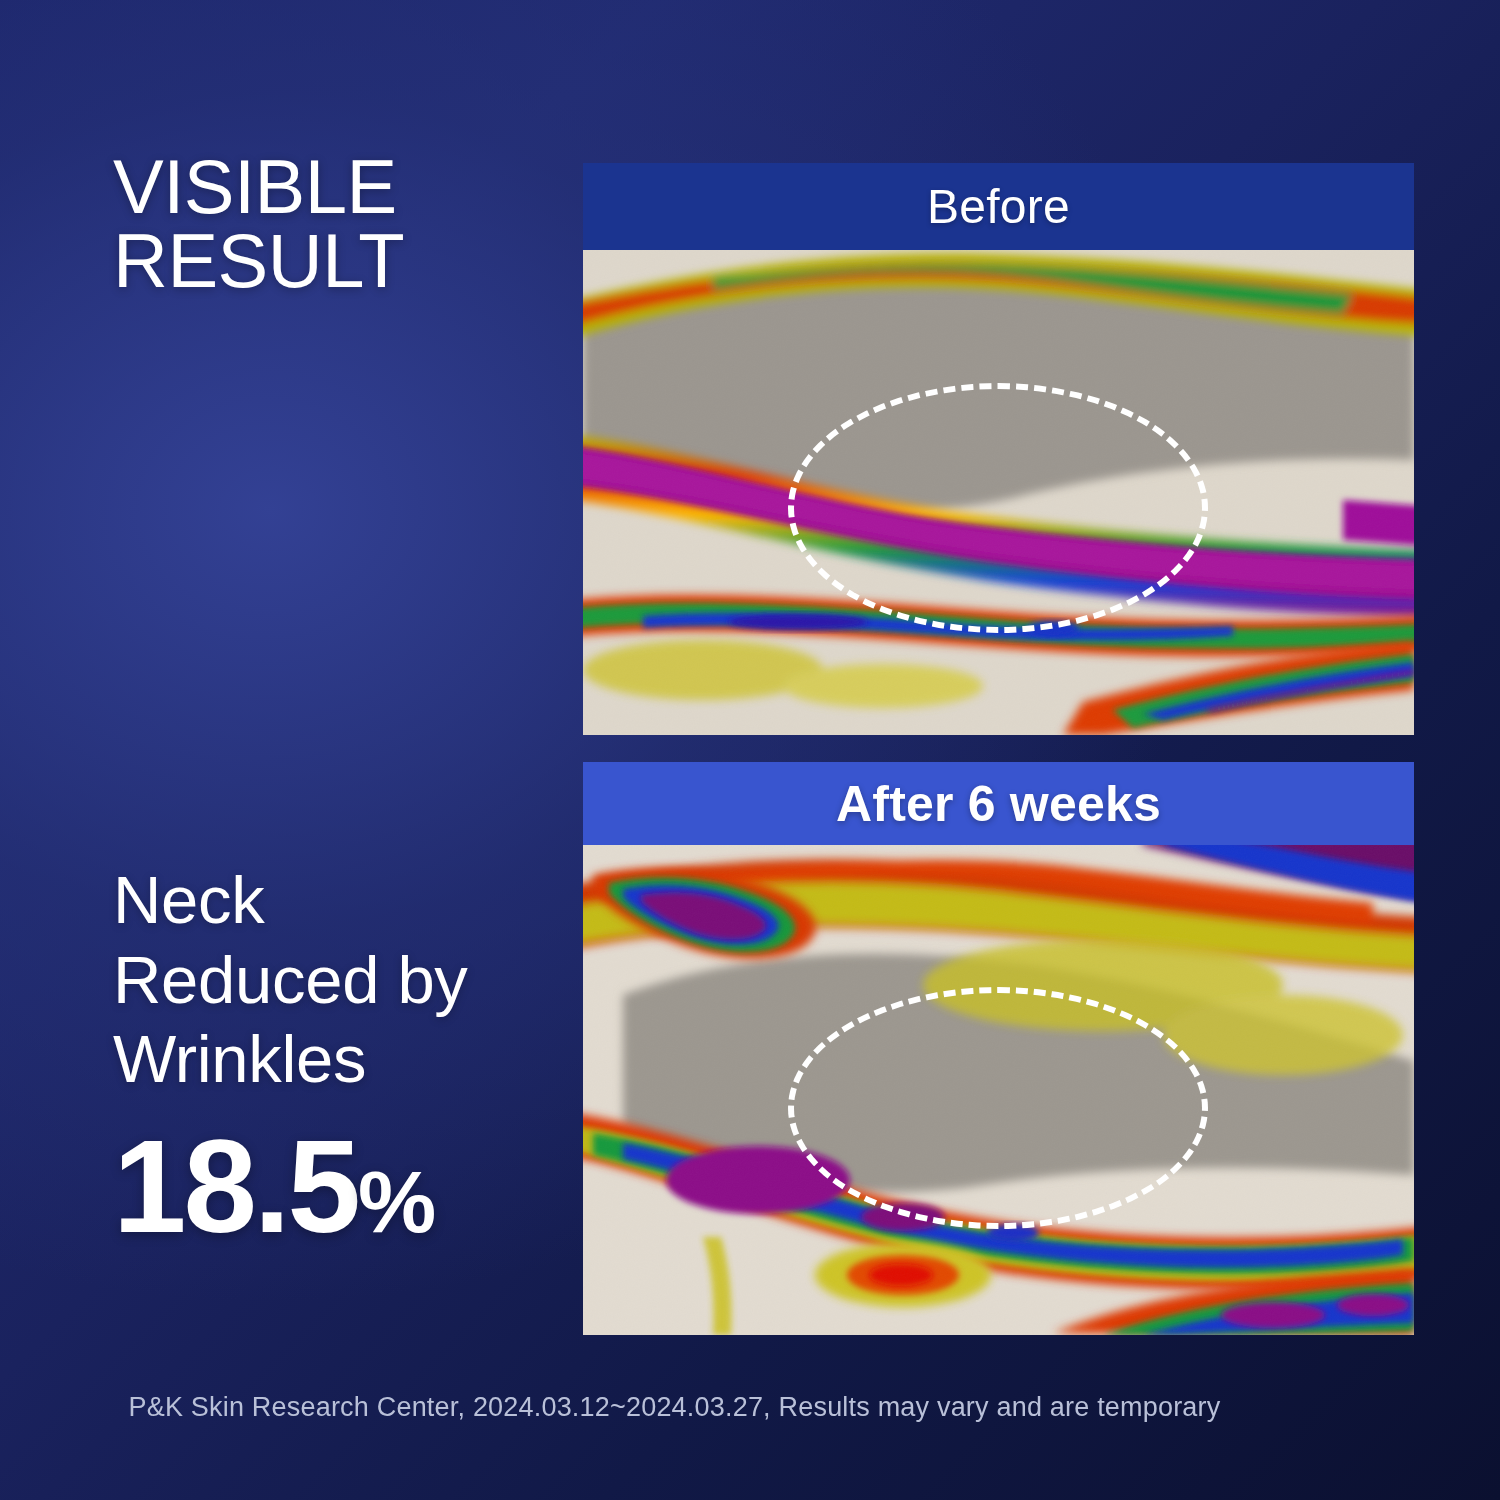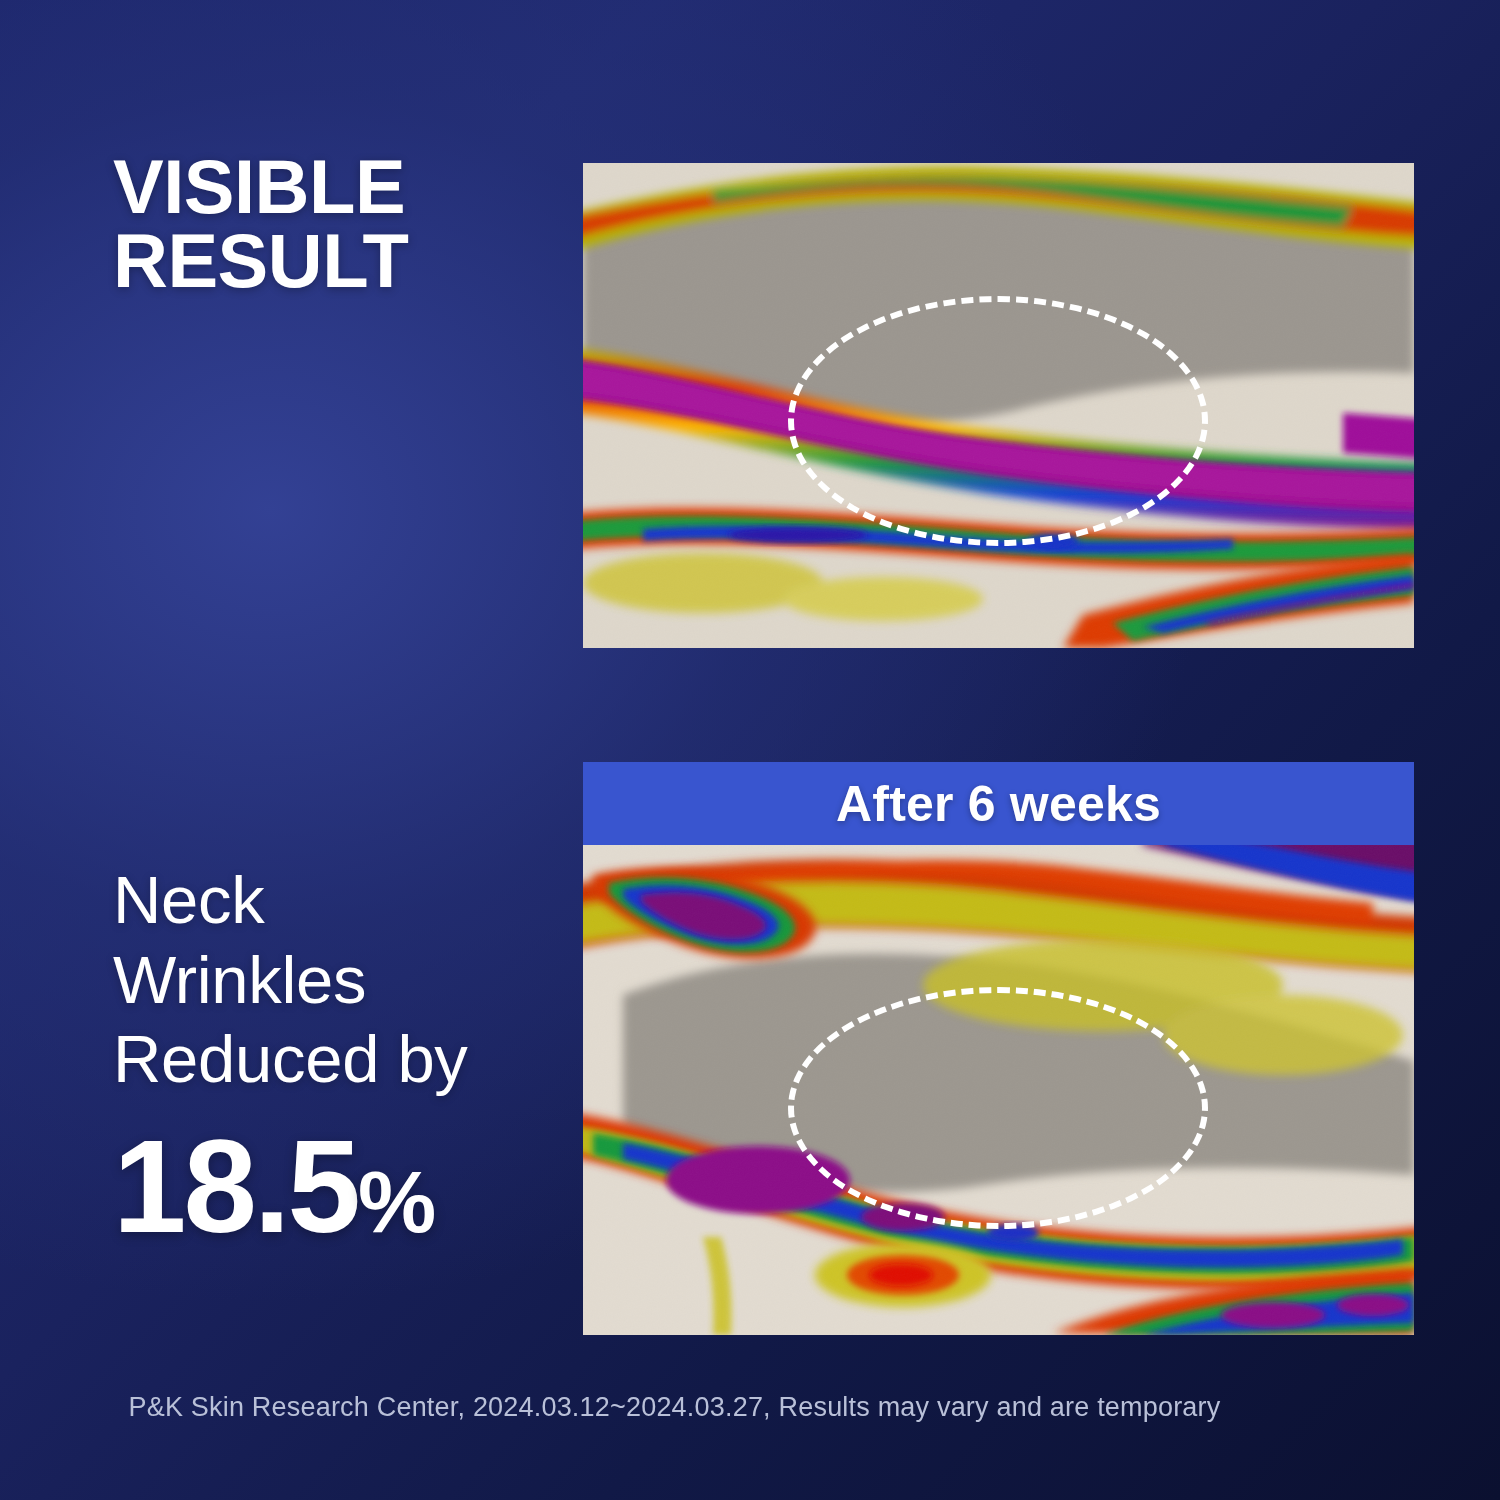--- a/index.html
+++ b/index.html
@@ -21,21 +21,21 @@
 
   
   #left-col {
     position:absolute;
     left:113px; top:150px;
     width:440px; height:1180px;
   }
 
   .headline {
     font-size:76px;
-    font-weight:bold;
+    font-weight:normal;
     line-height:0.98;
     letter-spacing:-0.5px;
     color:#ffffff;
     text-shadow:0 2px 10px rgba(0,0,0,0.30);
   }
   .headline .hl-line { display:block; }
 
   #stat-block {
     position:absolute;
     left:0; top:710px;
@@ -158,32 +158,35 @@
   <div id="left-col">
 
     <div class="headline">
       <span class="hl-line">VISIBLE</span>
       <span class="hl-line">RESULT</span>
     </div>
 
     <div id="stat-block">
       <div class="stat-label">
         <span class="sl-line">Neck</span>
+        <span class="sl-line">Reduced by</span>
         <span class="sl-line">Wrinkles</span>
-        <span class="sl-line">Reduced by</span>
       </div>
       <div id="stat-value">
         <span id="stat-number">18.5</span><span id="stat-unit">%</span>
       </div>
     </div>
 
   </div>
 
   <div class="panel" id="panel-before">
 
+    <div class="panel-banner" id="banner-before">
+      <span class="banner-text-before">Before</span>
+    </div>
 
     <div class="scan-image" id="scan-before">
       <svg class="scan-svg" viewBox="0 0 831 485" preserveAspectRatio="none">
         <defs>
 
           <linearGradient id="rimB1" x1="0" y1="0" x2="0" y2="1">
             <stop offset="0%" stop-color="#b9b400"></stop>
             <stop offset="22%" stop-color="#e03a00"></stop>
             <stop offset="44%" stop-color="#ffb800"></stop>
             <stop offset="62%" stop-color="#1f9a3a"></stop>

